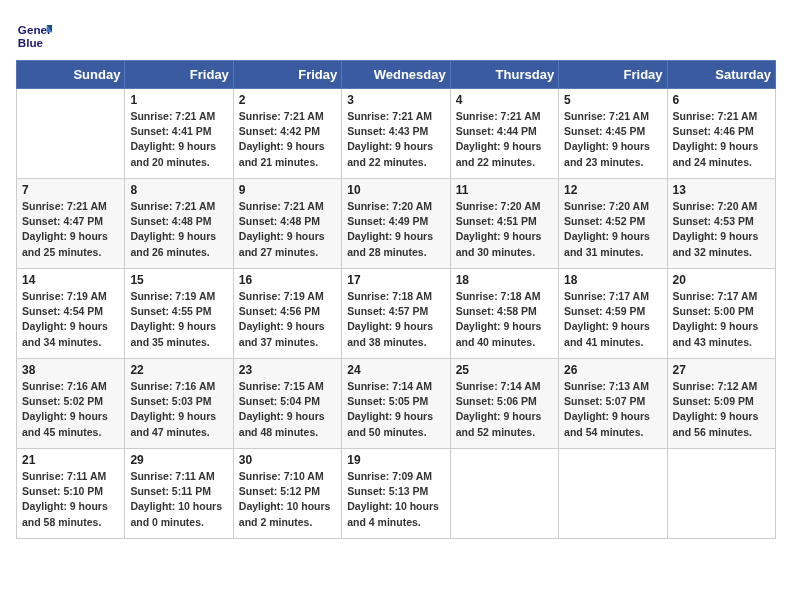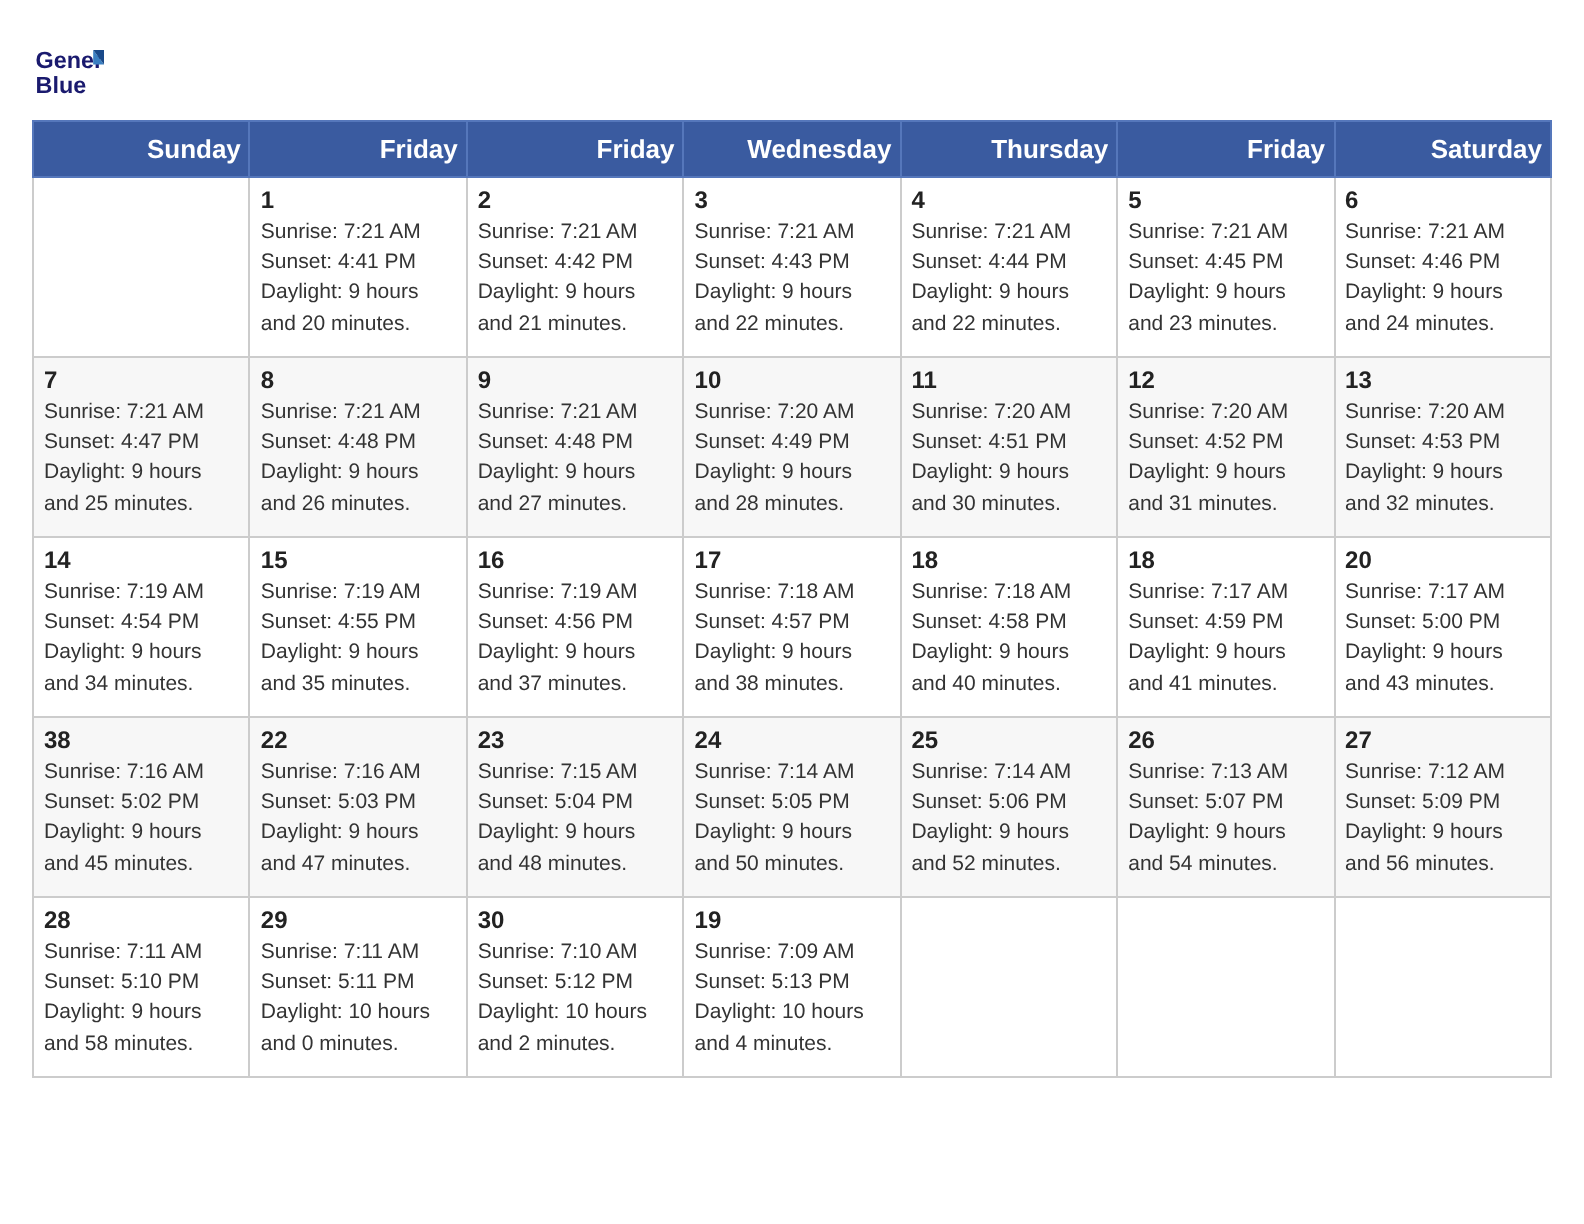--- a/index.html
+++ b/index.html
@@ -72,20 +72,21 @@
       font-weight: bold;
       font-size: 12px;
       color: #222;
       display: block;
       margin-bottom: 2px;
     }
     .day-info {
       color: #333;
       font-size: 10.5px;
       line-height: 1.45;
+      font-weight: bold;
     }
     .empty-cell {
       background: #fff !important;
     }
   </style>
 </head>
 <body>
 
 <div class="header">
   <div class="logo">
@@ -231,21 +232,21 @@
           <span class="day-number">26</span>
           <div class="day-info">Sunrise: 7:13 AM<br>Sunset: 5:07 PM<br>Daylight: 9 hours<br>and 54 minutes.</div>
         </td>
         <td>
           <span class="day-number">27</span>
           <div class="day-info">Sunrise: 7:12 AM<br>Sunset: 5:09 PM<br>Daylight: 9 hours<br>and 56 minutes.</div>
         </td>
       </tr>
       <tr>
         <td>
-          <span class="day-number">28</span>
+          <span class="day-number">21</span>
           <div class="day-info">Sunrise: 7:11 AM<br>Sunset: 5:10 PM<br>Daylight: 9 hours<br>and 58 minutes.</div>
         </td>
         <td>
           <span class="day-number">29</span>
           <div class="day-info">Sunrise: 7:11 AM<br>Sunset: 5:11 PM<br>Daylight: 10 hours<br>and 0 minutes.</div>
         </td>
         <td>
           <span class="day-number">30</span>
           <div class="day-info">Sunrise: 7:10 AM<br>Sunset: 5:12 PM<br>Daylight: 10 hours<br>and 2 minutes.</div>
         </td>

